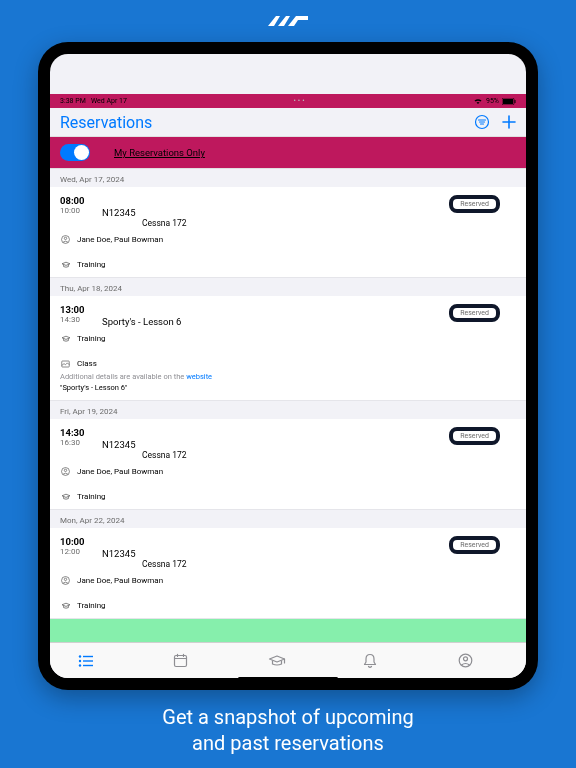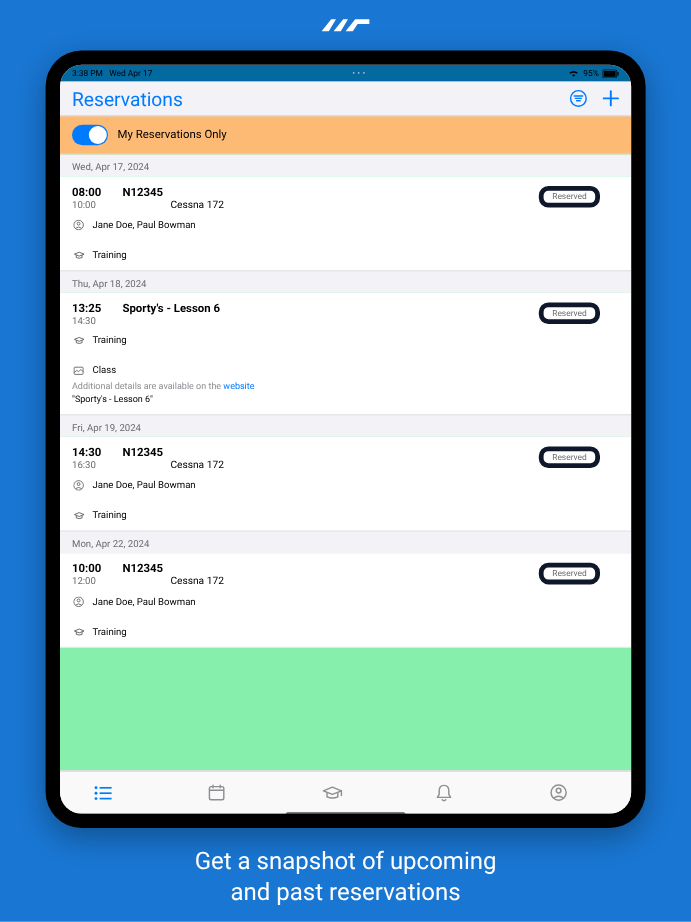--- a/index.html
+++ b/index.html
@@ -43,21 +43,22 @@
   position: relative;
 }
 .status-bar {
   height: 14px;
   display: flex;
   align-items: center;
   justify-content: space-between;
   padding: 0 10px;
   font-size: 7px;
   color: #000;
-  background: #0369a1;
+  background: #be185d;
+  margin-top: 40px;
 }
 .status-right {
   display: flex;
   align-items: center;
   gap: 3px;
 }
 .nav-header {
   height: 28px;
   display: flex;
   align-items: center;
@@ -73,27 +74,28 @@
 .nav-actions {
   display: flex;
   gap: 12px;
   align-items: center;
 }
 .nav-icon {
   color: #007aff;
   font-size: 15px;
 }
 .filter-bar {
-  background: #fdba74;
+  background: #be185d;
   padding: 7px 10px;
   display: flex;
   align-items: center;
-  gap: 8px;
+  gap: 24px;
   border-top: 1px solid #e0e0e0;
   border-bottom: 1px solid #e0e0e0;
+  text-decoration: underline;
 }
 .toggle {
   width: 30px;
   height: 17px;
   background: #007aff;
   border-radius: 10px;
   position: relative;
 }
 .toggle-knob {
   position: absolute;
@@ -141,21 +143,22 @@
 }
 .res-time-end {
   font-size: 8px;
   color: #6b6b6b;
 }
 .res-main {
   flex: 1;
 }
 .res-title {
   font-size: 9.5px;
-  font-weight: 700;
+  font-weight: 400;
+  margin-top: 12px;
 }
 .res-subtitle {
   font-size: 8.5px;
   color: #000;
   padding-left: 40px;
 }
 .res-badge {
   position: absolute;
   top: 8px;
   right: 26px;
@@ -333,21 +336,21 @@
               <span>Training</span>
             </div>
           </div>
         </div>
 
         <div class="date-header">Thu, Apr 18, 2024</div>
         <div class="reservation-card">
           <div class="res-badge">Reserved</div>
           <div class="res-top">
             <div class="res-times">
-              <span class="res-time-start">13:25</span>
+              <span class="res-time-start">13:00</span>
               <span class="res-time-end">14:30</span>
             </div>
             <div class="res-main">
               <div class="res-title">Sporty's - Lesson 6</div>
             </div>
           </div>
           <div class="res-details">
             <div class="res-detail-row">
               <span class="detail-icon">
                 <svg width="10" height="8" viewBox="0 0 12 10">

